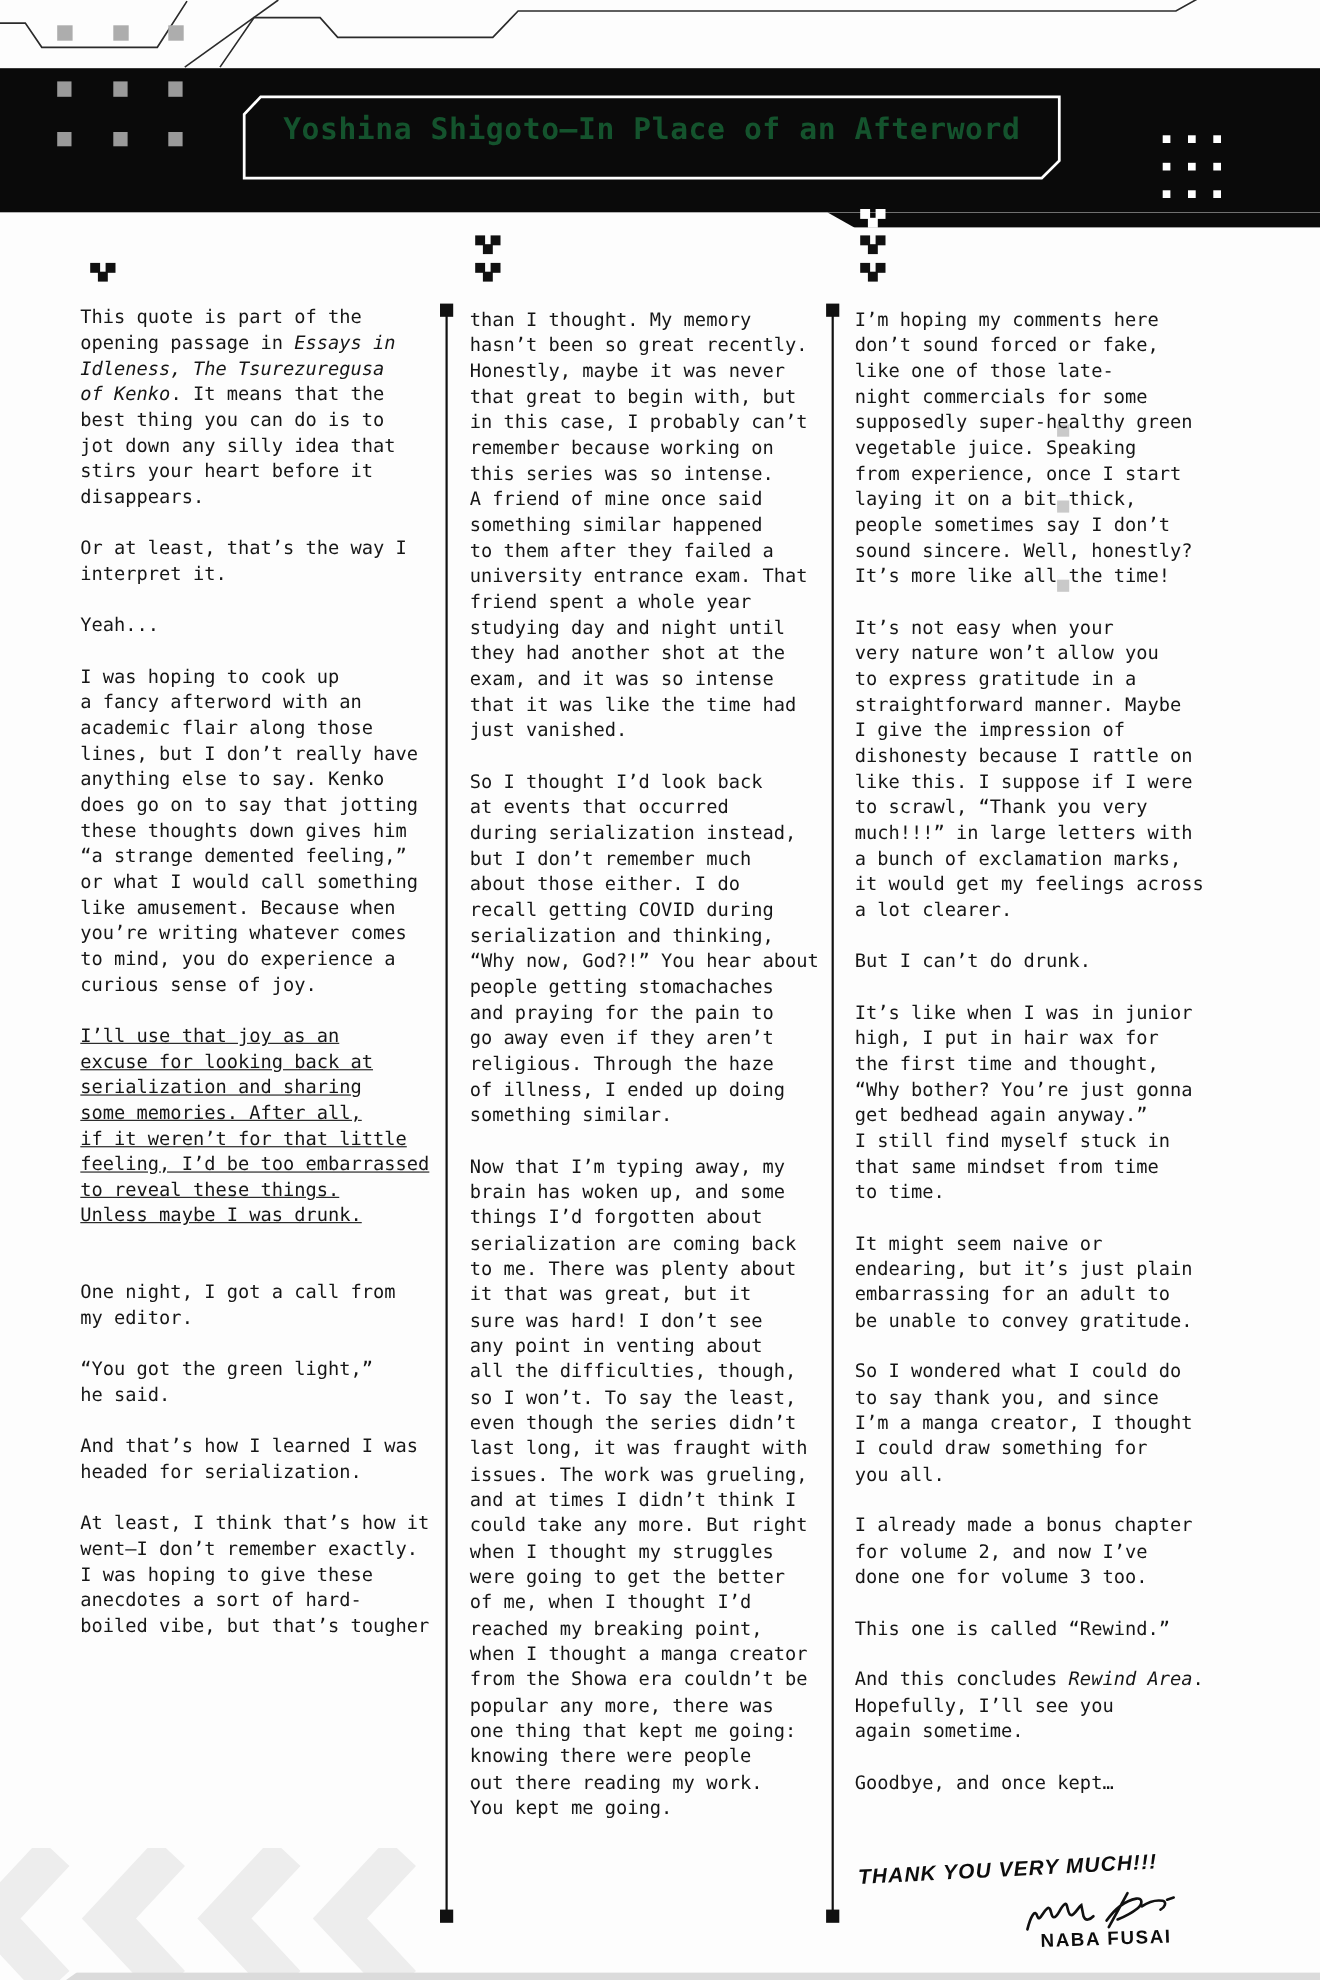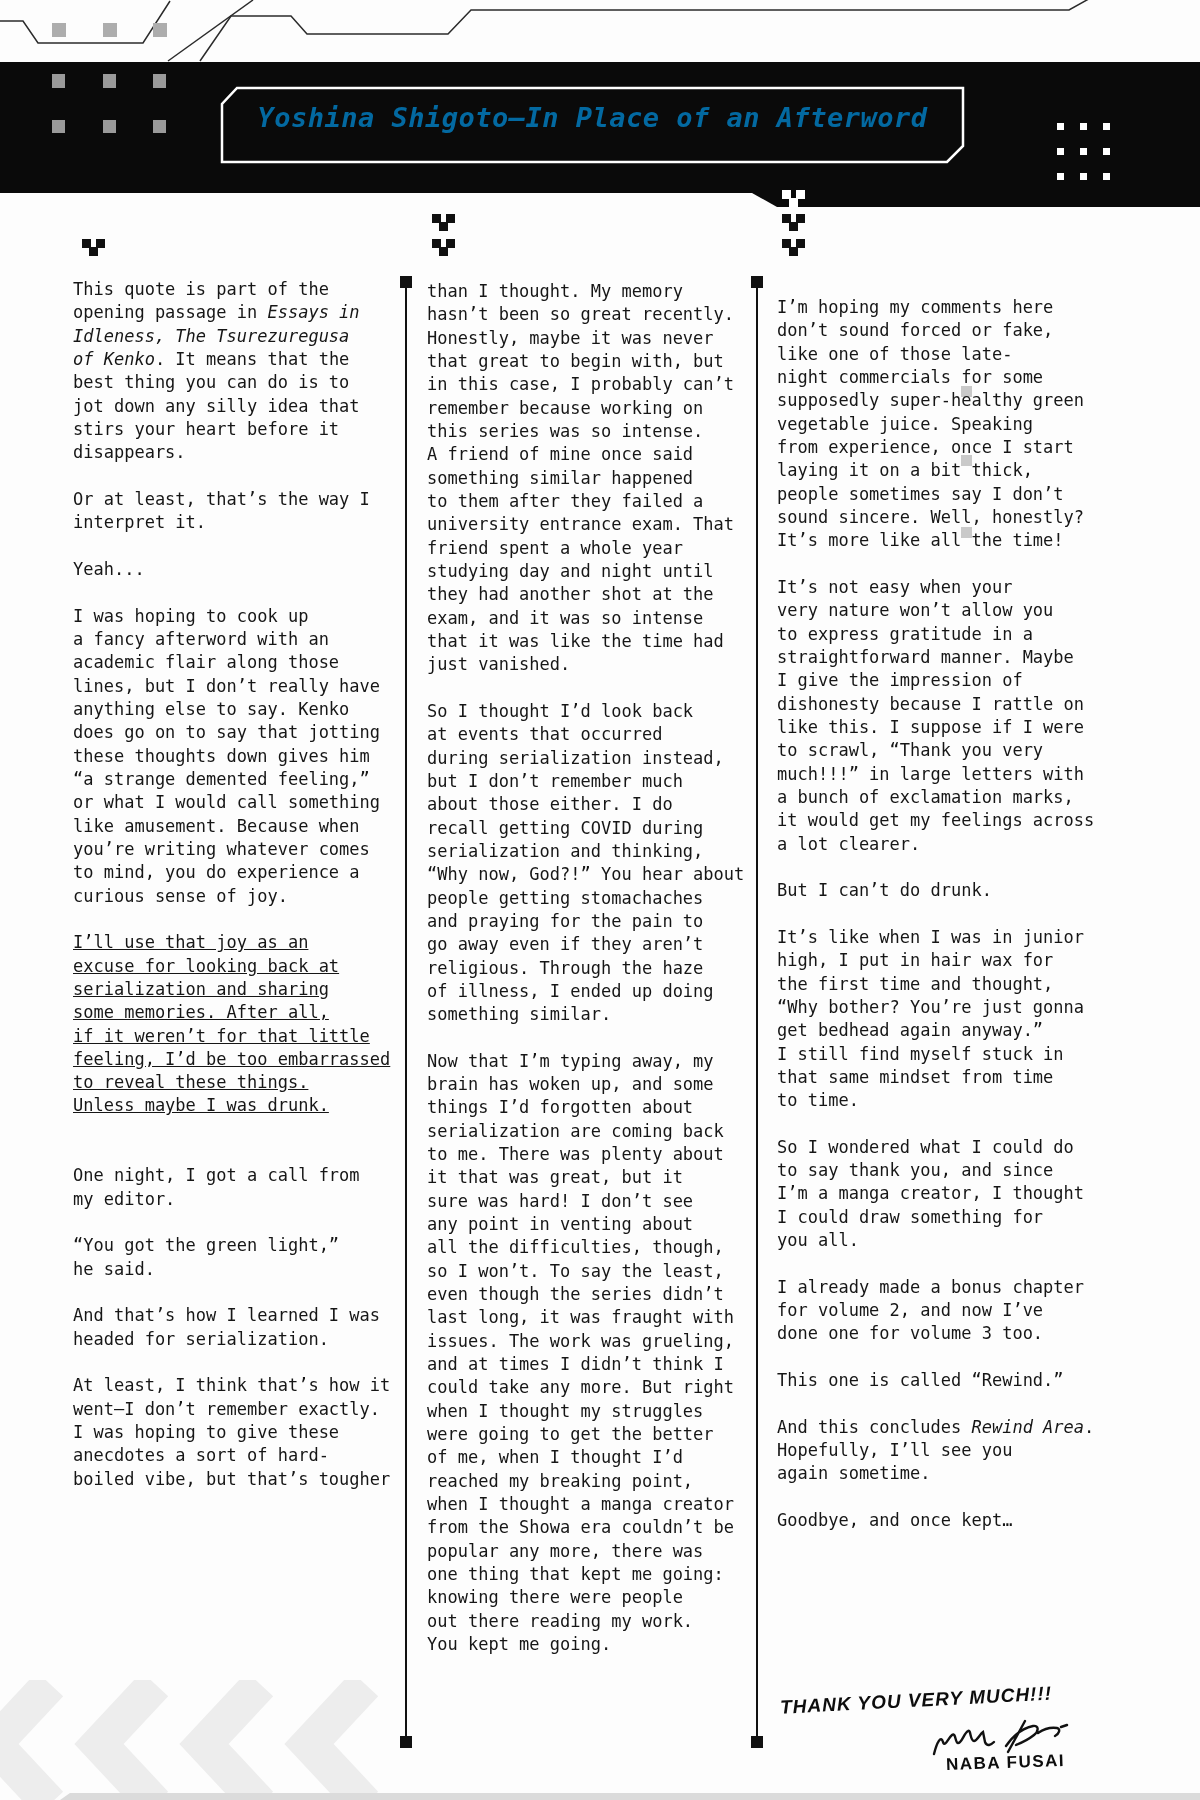--- a/index.html
+++ b/index.html
@@ -7,21 +7,21 @@
         font-family:"DejaVu Sans Mono",monospace;color:#161616;}
   svg{display:block;}
   
   .band{position:absolute;left:0;top:62px;width:1200px;height:131px;background:#0a0a0a;}
   .band-ext{position:absolute;left:752px;top:193px;width:448px;height:14px;background:#0a0a0a;
             clip-path:polygon(0 0,100% 0,100% 100%,25px 100%);}
   .deco-top{position:absolute;left:0;top:0;}
   .titlebox-svg{position:absolute;left:218px;top:84px;}
   .titletext{position:absolute;left:222px;top:88px;width:741px;height:58px;
              display:flex;align-items:center;justify-content:center;
-             color:#0369a1;font-weight:bold;font-size:27px;letter-spacing:0.5px;white-space:nowrap;font-style:italic;}
+             color:#14532d;font-weight:bold;font-size:27px;letter-spacing:0.5px;white-space:nowrap;}
   .sq{position:absolute;}
   
   .dots{position:absolute;left:1057px;top:123px;display:grid;
         grid-template-columns:repeat(3,7px);grid-auto-rows:7px;column-gap:16px;row-gap:18px;}
   .dots i{display:block;width:7px;height:7px;background:#ffffff;}
   
   .pg{position:absolute;width:23px;height:17px;}
   .pg i{position:absolute;display:block;width:9px;height:9px;background:#101010;}
   .pg i:nth-child(1){left:0;top:0;}
   .pg i:nth-child(2){left:14px;top:0;}
@@ -140,25 +140,26 @@
       <p>One night, I got a call from<br>my editor.</p>
       <p>“You got the green light,”<br>he said.</p>
       <p>And that’s how I learned I was<br>headed for serialization.</p>
       <p>At least, I think that’s how it<br>went—I don’t remember exactly.<br>I was hoping to give these<br>anecdotes a sort of hard-<br>boiled vibe, but that’s tougher</p>
     </div>
   <div class="col" style="left:427px;top:280px;">
       <p>than I thought. My memory<br>hasn’t been so great recently.<br>Honestly, maybe it was never<br>that great to begin with, but<br>in this case, I probably can’t<br>remember because working on<br>this series was so intense.<br>A friend of mine once said<br>something similar happened<br>to them after they failed a<br>university entrance exam. That<br>friend spent a whole year<br>studying day and night until<br>they had another shot at the<br>exam, and it was so intense<br>that it was like the time had<br>just vanished.</p>
       <p>So I thought I’d look back<br>at events that occurred<br>during serialization instead,<br>but I don’t remember much<br>about those either. I do<br>recall getting COVID during<br>serialization and thinking,<br>“Why now, God?!” You hear about<br>people getting stomachaches<br>and praying for the pain to<br>go away even if they aren’t<br>religious. Through the haze<br>of illness, I ended up doing<br>something similar.</p>
       <p>Now that I’m typing away, my<br>brain has woken up, and some<br>things I’d forgotten about<br>serialization are coming back<br>to me. There was plenty about<br>it that was great, but it<br>sure was hard! I don’t see<br>any point in venting about<br>all the difficulties, though,<br>so I won’t. To say the least,<br>even though the series didn’t<br>last long, it was fraught with<br>issues. The work was grueling,<br>and at times I didn’t think I<br>could take any more. But right<br>when I thought my struggles<br>were going to get the better<br>of me, when I thought I’d<br>reached my breaking point,<br>when I thought a manga creator<br>from the Showa era couldn’t be<br>popular any more, there was<br>one thing that kept me going:<br>knowing there were people<br>out there reading my work.<br>You kept me going.</p>
     </div>
-  <div class="col" style="left:777px;top:280px;margin-top:16px;">
+  <div class="col" style="left:777px;top:280px;">
       <p>I’m hoping my comments here<br>don’t sound forced or fake,<br>like one of those late-<br>night commercials for some<br>supposedly super-healthy green<br>vegetable juice. Speaking<br>from experience, once I start<br>laying it on a bit thick,<br>people sometimes say I don’t<br>sound sincere. Well, honestly?<br>It’s more like all the time!</p>
       <p>It’s not easy when your<br>very nature won’t allow you<br>to express gratitude in a<br>straightforward manner. Maybe<br>I give the impression of<br>dishonesty because I rattle on<br>like this. I suppose if I were<br>to scrawl, “Thank you very<br>much!!!” in large letters with<br>a bunch of exclamation marks,<br>it would get my feelings across<br>a lot clearer.</p>
       <p>But I can’t do drunk.</p>
       <p>It’s like when I was in junior<br>high, I put in hair wax for<br>the first time and thought,<br>“Why bother? You’re just gonna<br>get bedhead again anyway.”<br>I still find myself stuck in<br>that same mindset from time<br>to time.</p>
+      <p>It might seem naive or<br>endearing, but it’s just plain<br>embarrassing for an adult to<br>be unable to convey gratitude.</p>
       <p>So I wondered what I could do<br>to say thank you, and since<br>I’m a manga creator, I thought<br>I could draw something for<br>you all.</p>
       <p>I already made a bonus chapter<br>for volume 2, and now I’ve<br>done one for volume 3 too.</p>
       <p>This one is called “Rewind.”</p>
       <p>And this concludes <i>Rewind Area</i>.<br>Hopefully, I’ll see you<br>again sometime.</p>
       <p>Goodbye, and once kept…</p>
     </div>
 
   <div class="thanks">THANK YOU VERY MUCH!!!</div>
   <svg class="sig-svg" width="140" height="44" viewBox="0 0 140 44">
     <path d="M4,36 C7,24 11,17 13,24 C15,30 18,20 22,17 C26,14 25,25 28,25 C32,25 34,15 38,13 C41,11 40,23 44,23 C47,23 50,16 53,14 L55,24 C57,29 61,27 64,24" fill="none" stroke="#111" stroke-width="2.4" stroke-linecap="round"></path>

